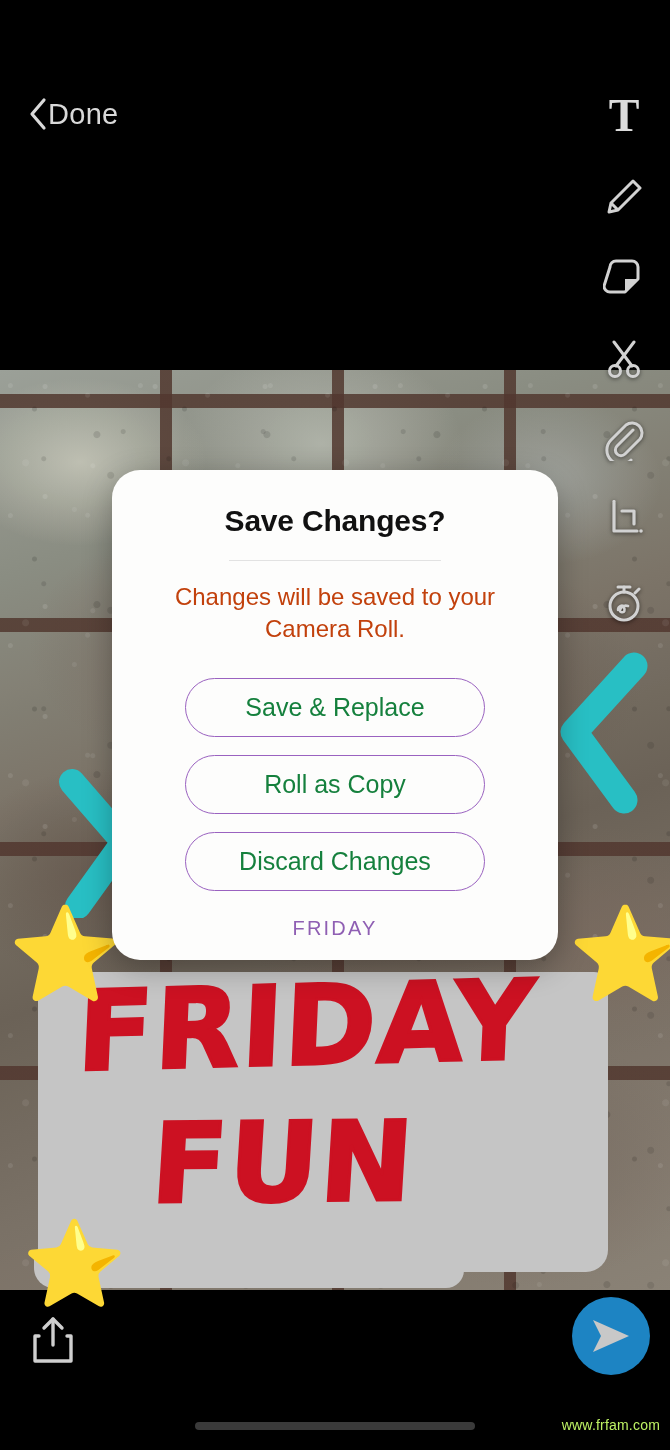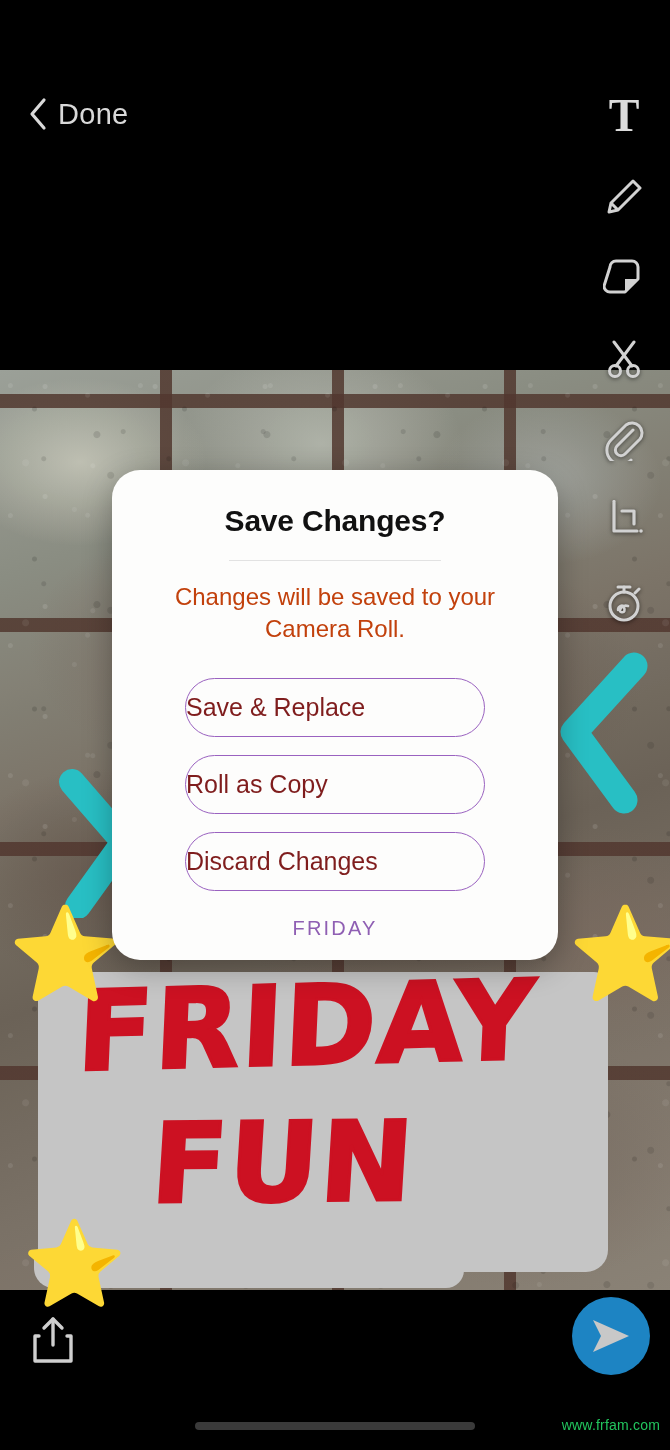--- a/index.html
+++ b/index.html
@@ -104,21 +104,21 @@
 
   
   .star { position:absolute; line-height:1; user-select:none; }
   #star1 { left:8px;   top:908px;  font-size:92px; }
   #star2 { left:568px; top:908px;  font-size:92px; }
   #star3 { left:22px;  top:1222px; font-size:84px; }
 
   
   #done {
     position:absolute; left:28px; top:97px;
-    display:flex; align-items:flex-end; gap:10px;
+    display:flex; align-items:flex-end; 
     color:#d9d9d9;
     cursor:pointer;
   }
   #done .lbl { font-size:29px; font-weight:400; letter-spacing:0.3px; }
 
   
   #tools {
     position:absolute; right:22px; top:92px;
     display:flex; flex-direction:column; align-items:center;
     gap:33px;
@@ -148,21 +148,21 @@
     display:flex; align-items:center; justify-content:center;
     cursor:pointer;
   }
   #homebar {
     position:absolute; left:195px; top:1422px;
     width:280px; height:8px; border-radius:4px;
     background:#3a3a3a;
   }
   #wm {
     position:absolute; right:10px; top:1417px;
-    color:#22c55e; font-size:14px;
+    color:#bef264; font-size:14px;
     font-family:"Liberation Sans", sans-serif;
     letter-spacing:0.2px;
   }
 
   
   #dialog {
     position:absolute;
     left:112px; top:470px;
     width:446px;
     background:#fdfdfc;
@@ -186,23 +186,24 @@
     line-height:1.35;
     padding:0 26px;
   }
   .btn {
     display:block;
     width:300px; margin:0 auto;
     padding:14px 0;
     border:1.6px solid #9a62c0;
     border-radius:34px;
     background:transparent;
-    color:#7f1d1d;
+    color:#15803d;
     font-family:"Liberation Sans", sans-serif;
     font-size:25px;
+    text-align:center;
     cursor:pointer;
   }
   #btn-save-replace { margin-top:32px; }
   #btn-save-copy,
   #btn-discard { margin-top:18px; }
   #btn-cancel {
     display:block;
     width:100%;
     margin-top:26px;
     border:none; background:transparent;

